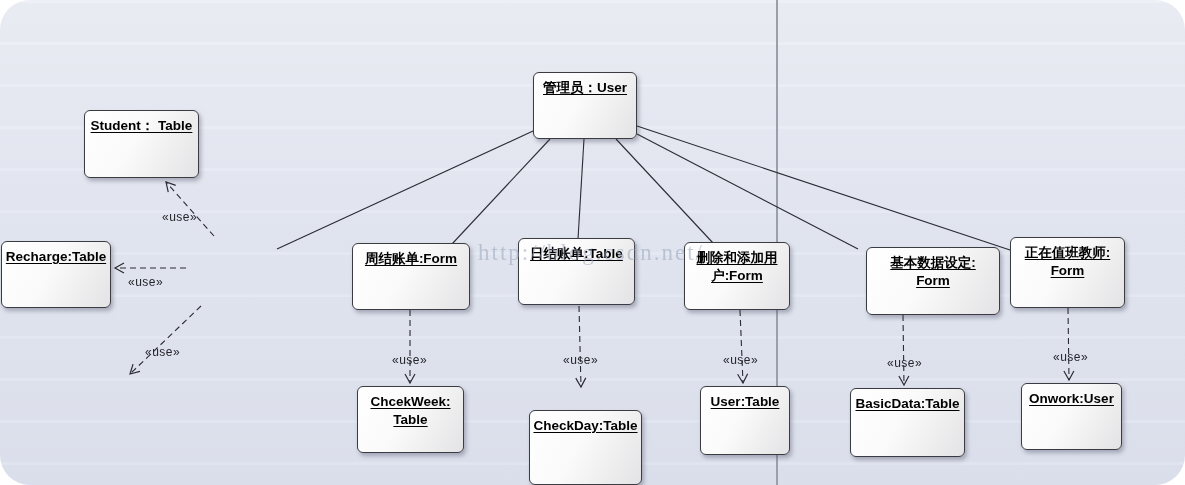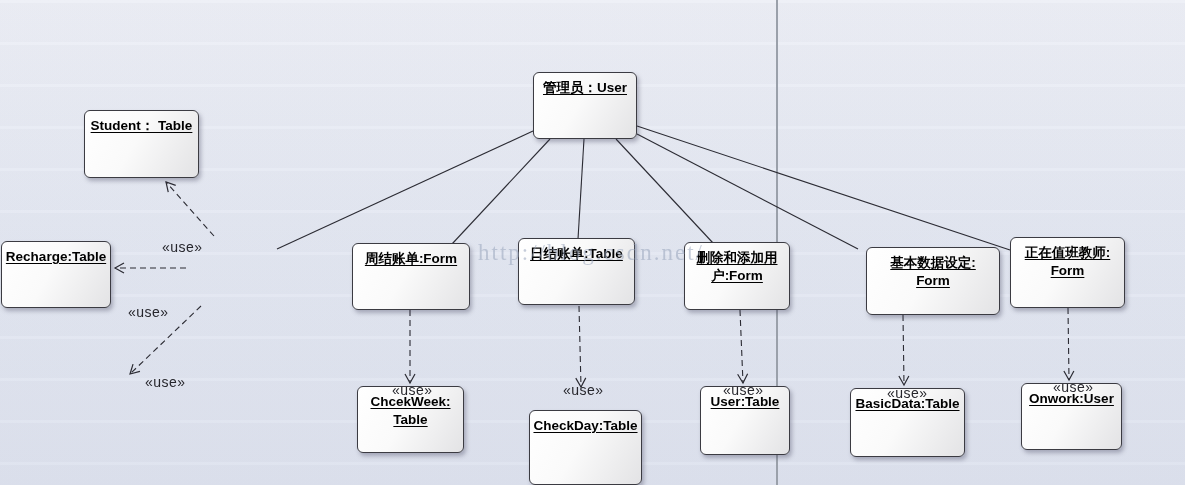--- a/index.html
+++ b/index.html
@@ -4,20 +4,21 @@
 <style>
   html,body{margin:0;padding:0;}
   .canvas{
     position:relative;
     width:1185px;height:485px;
     overflow:hidden;
     font-family:"Liberation Sans", sans-serif;
     background:
       repeating-linear-gradient(to bottom, rgba(255,255,255,0.06) 0 3px, rgba(0,0,30,0.015) 3px 42px),
       linear-gradient(to bottom, #edeff6 0%, #e4e8f2 45%, #dde2ee 100%);
+    border-radius: 30px;
   }
   .edges{position:absolute;left:0;top:0;width:1185px;height:485px;z-index:1;}
   .divider{
     position:absolute;top:0;bottom:0;width:2px;
     background:#9aa0aa;z-index:0;
   }
   .node{
     position:absolute;z-index:2;
     box-sizing:border-box;
     border:1.5px solid #3b3b42;
@@ -32,23 +33,22 @@
     font-size:13.5px;font-weight:bold;color:#000;
     text-decoration:underline;
     text-underline-offset:2px;
     white-space:pre-line;
     text-align:center;
     line-height:1.35;
     padding:0 2px;
   }
   .use-label{
     position:absolute;z-index:2;
-    font-size:14px;color:#26262c;
+    font-size:12px;color:#26262c;
     letter-spacing:0.5px;
-    margin-top:29px;
   }
   .watermark{
     position:absolute;z-index:3;
     font-family:Liberation Serif, serif;
     font-size:23px;letter-spacing:2px;
     color:#9aa6bd;opacity:0.55;
     pointer-events:none;
     white-space:nowrap;
   }
 </style>

